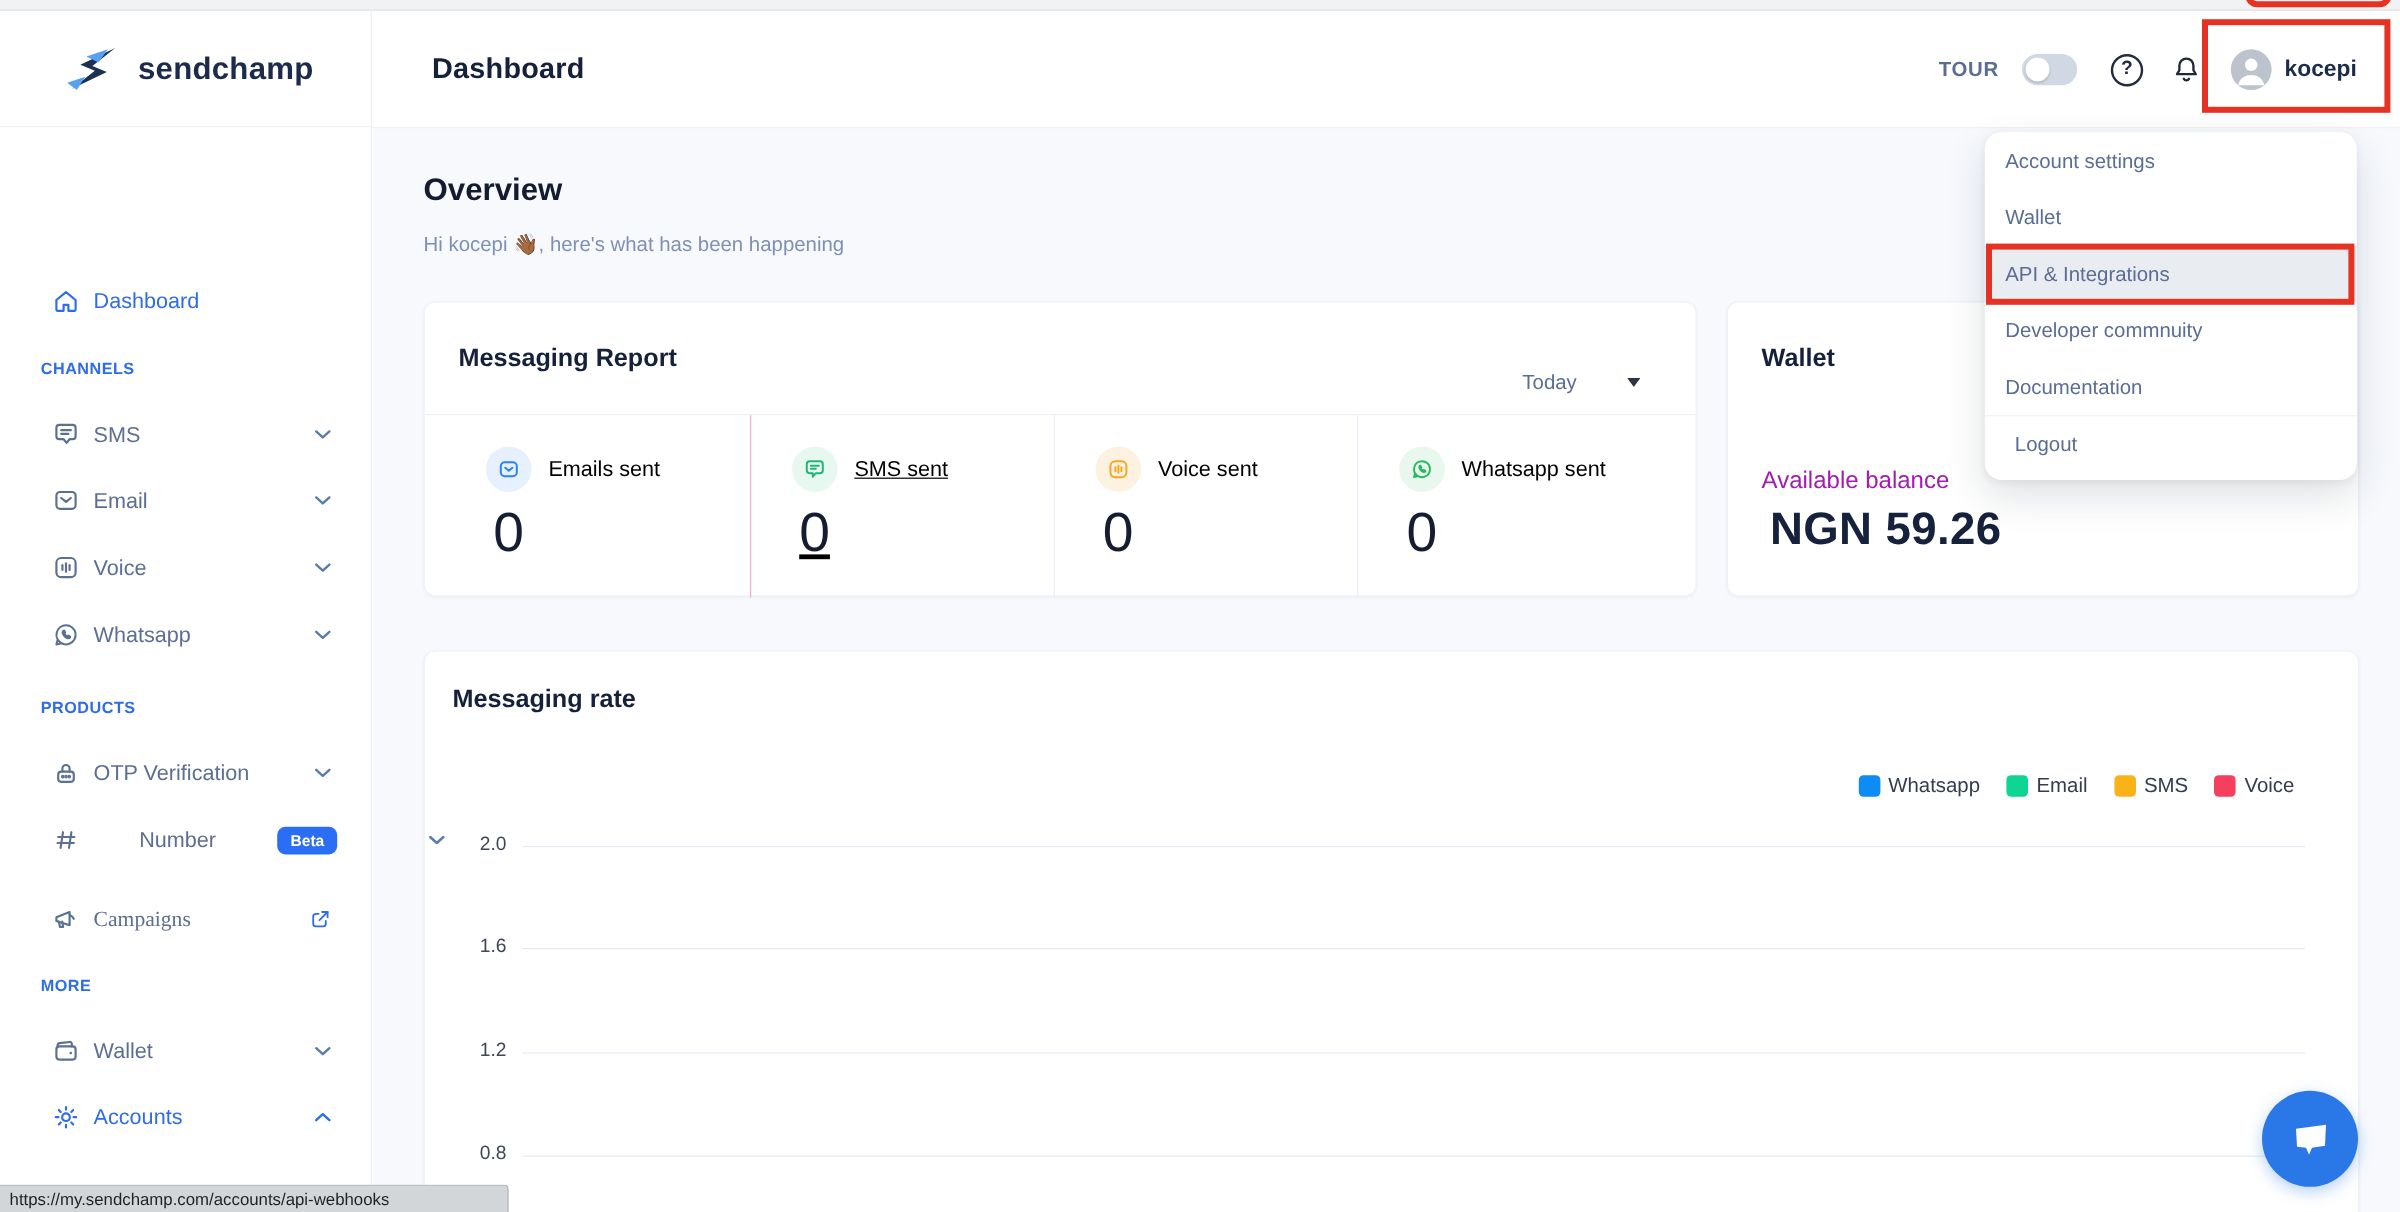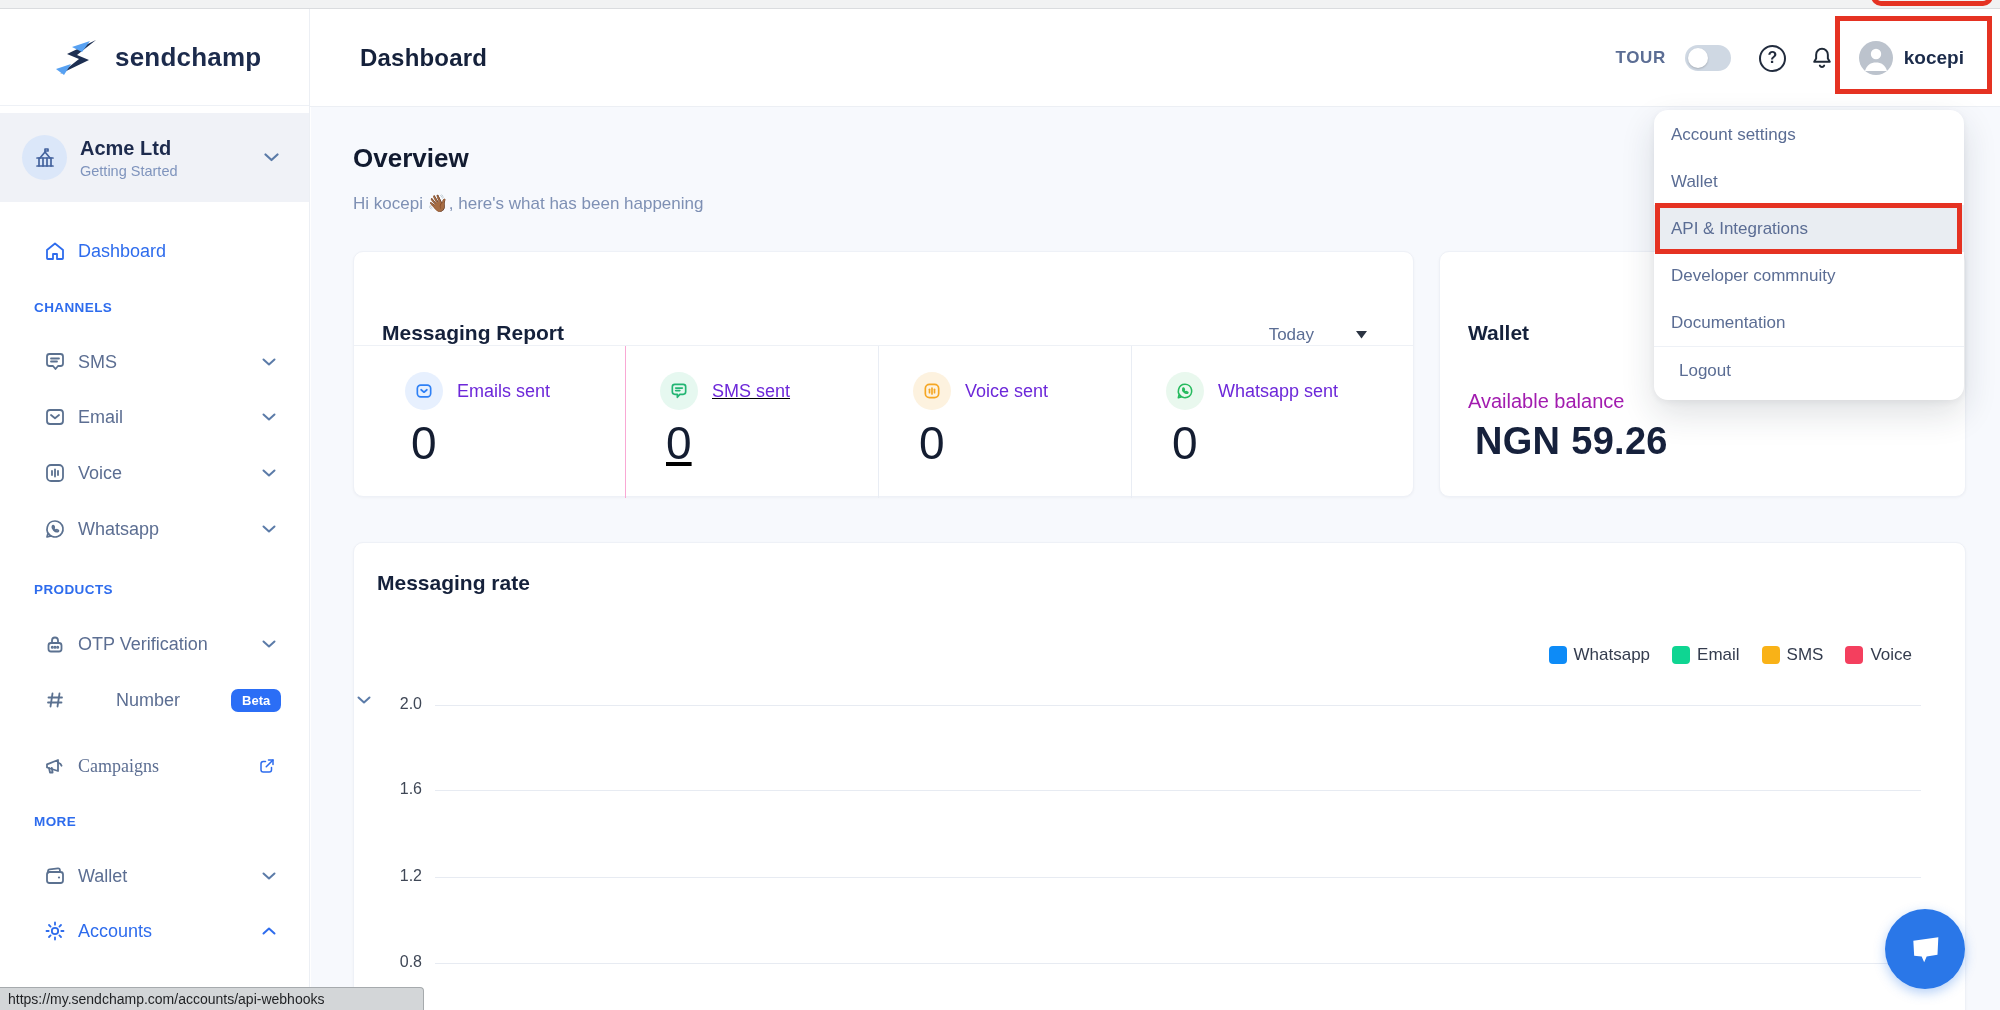--- a/index.html
+++ b/index.html
@@ -50,40 +50,40 @@
   
   .main { position:absolute; left:311px; top:107px; width:1689px; height:903px; background:#f7f9fd; }
   .overview-title { position:absolute; left:353px; top:143px; font-size:26px; font-weight:700; color:#121b30; z-index:1; }
   .overview-greeting { position:absolute; left:353px; top:193px; font-size:17px; color:#7e90b4; z-index:1; }
 
   .card { position:absolute; background:#fff; border:1px solid #eef1f7; border-radius:10px; box-shadow:0 1px 3px rgba(16,24,40,0.04); }
   .card-report { left:353px; top:251px; width:1061px; height:246px; }
   .card-wallet { left:1439px; top:251px; width:527px; height:246px; }
   .card-rate { left:353px; top:542px; width:1613px; height:520px; }
 
-  .card-head { height:93px; display:flex; align-items:flex-end; padding:0 46px 0 28px;gap:16px; }
+  .card-head { height:93px; display:flex; align-items:center; padding:0 46px 0 28px;gap:16px; }
   .card-title { font-size:21px; font-weight:700; color:#15213b; }
   .head-spacer { flex:1; }
   .period-select { display:flex; align-items:center; cursor:pointer;margin-top:40px; }
   .period-label { font-size:17px; color:#5b6d94; }
   .period-caret { margin-left:42px; display:flex; color:#2b3442; }
   .report-divider { height:1px; background:#eef1f6; margin:0 0; }
   .stats-row { display:flex; height:152px; }
   .stat-col { padding-left:34px; padding-top:26px; }
   .stat-col.first { width:271px; padding-left:51px; }
   .stat-col.mid1 { width:253px; border-left:1px solid #f9a8d4;text-decoration:underline; }
   .stat-col.mid2 { width:253px; border-left:1px solid #e9edf4; }
   .stat-col.last { flex:1; border-left:1px solid #e9edf4; }
   .stat-top { display:flex; align-items:center; }
   .stat-ico { width:38px; height:38px; border-radius:50%; display:flex; align-items:center; justify-content:center; flex:none; }
   .stat-ico.blue { background:#e7f0fe; color:#2f80f5; }
   .stat-ico.green { background:#e6f8f0; color:#22b573; }
   .stat-ico.orange { background:#fdf2df; color:#f5a623; }
   .stat-ico.wa { background:#e9f8ee; color:#25ba5d; }
-  .stat-label { margin-left:14px; font-size:18px; color:#6d28d9; }
+  .stat-label { margin-left:14px; font-size:18px; color:#000000; }
   .stat-value { margin-top:8px; margin-left:6px; font-size:46px; font-weight:500; color:#141d31; line-height:1.1; }
 
   .wallet-balance-label { position:absolute; left:28px; top:138px; font-size:20px; color:#a21caf; }
   .wallet-balance { position:absolute; left:24px; top:168px; font-size:38px; font-weight:700; color:#16213c; letter-spacing:0.3px;margin-left:11px; }
 
   .rate-title { position:absolute; left:23px; top:28px; font-size:21px; font-weight:700; color:#15213b; }
   .legend { position:absolute; right:53px; top:102px; display:flex; align-items:center; }
   .legend-item { display:flex; align-items:center; margin-left:22px; cursor:pointer; }
   .legend-swatch { width:18px; height:18px; border-radius:4px; }
   .legend-text { margin-left:7px; font-size:17px; color:#343c4e; }
@@ -119,43 +119,20 @@
       <span>
         <svg width="46" height="38" viewBox="0 0 46 38">
           <polygon points="41,2 12,16 24,21 5,36 34,22 22,17" fill="#1d2f52"></polygon>
           <polygon points="17,9 35,3 27,14" fill="#57a1f2"></polygon>
           <polygon points="1,31 16,26 9,37" fill="#57a1f2"></polygon>
         </svg>
       </span>
       <span class="logo-text">sendchamp</span>
     </div>
 
-    <div class="workspace">
-      <span class="ws-icon">
-        <svg width="24" height="24" viewBox="0 0 24 24" fill="none" stroke="#44639e" stroke-width="1.7" stroke-linecap="round" stroke-linejoin="round">
-          <path d="M4 20h16"></path>
-            <path d="M6 20v-8"></path>
-            <path d="M10 20v-8"></path>
-            <path d="M14 20v-8"></path>
-            <path d="M18 20v-8"></path>
-          <path d="M4 12h16"></path>
-            <path d="M7 12l5-6 5 6"></path>
-            <path d="M12 6V3h3v2h-3"></path>
-        </svg>
-      </span>
-      <span class="ws-texts">
-        <div class="ws-name">Acme Ltd</div>
-        <div class="ws-sub">Getting Started</div>
-      </span>
-      <span class="chev">
-        <svg width="15" height="9" viewBox="0 0 15 9" fill="none" stroke="currentColor" stroke-width="2.2" stroke-linecap="round" stroke-linejoin="round">
-            <path d="M1.5 1.5l6 5.5 6-5.5"></path>
-          </svg>
-      </span>
-    </div>
 
     <div class="nav-row active" style="top:214px;">
       <span class="nav-ico">
         <svg width="24" height="24" viewBox="0 0 24 24" fill="none" stroke="currentColor" stroke-width="1.8" stroke-linecap="round" stroke-linejoin="round">
             <path d="M4 11l8-6.5L20 11v8.2a.8.8 0 0 1-.8.8H14v-5h-4v5H4.8a.8.8 0 0 1-.8-.8Z"></path>
           </svg>
       </span>
       <span class="nav-label">Dashboard</span>
     </div>
 

